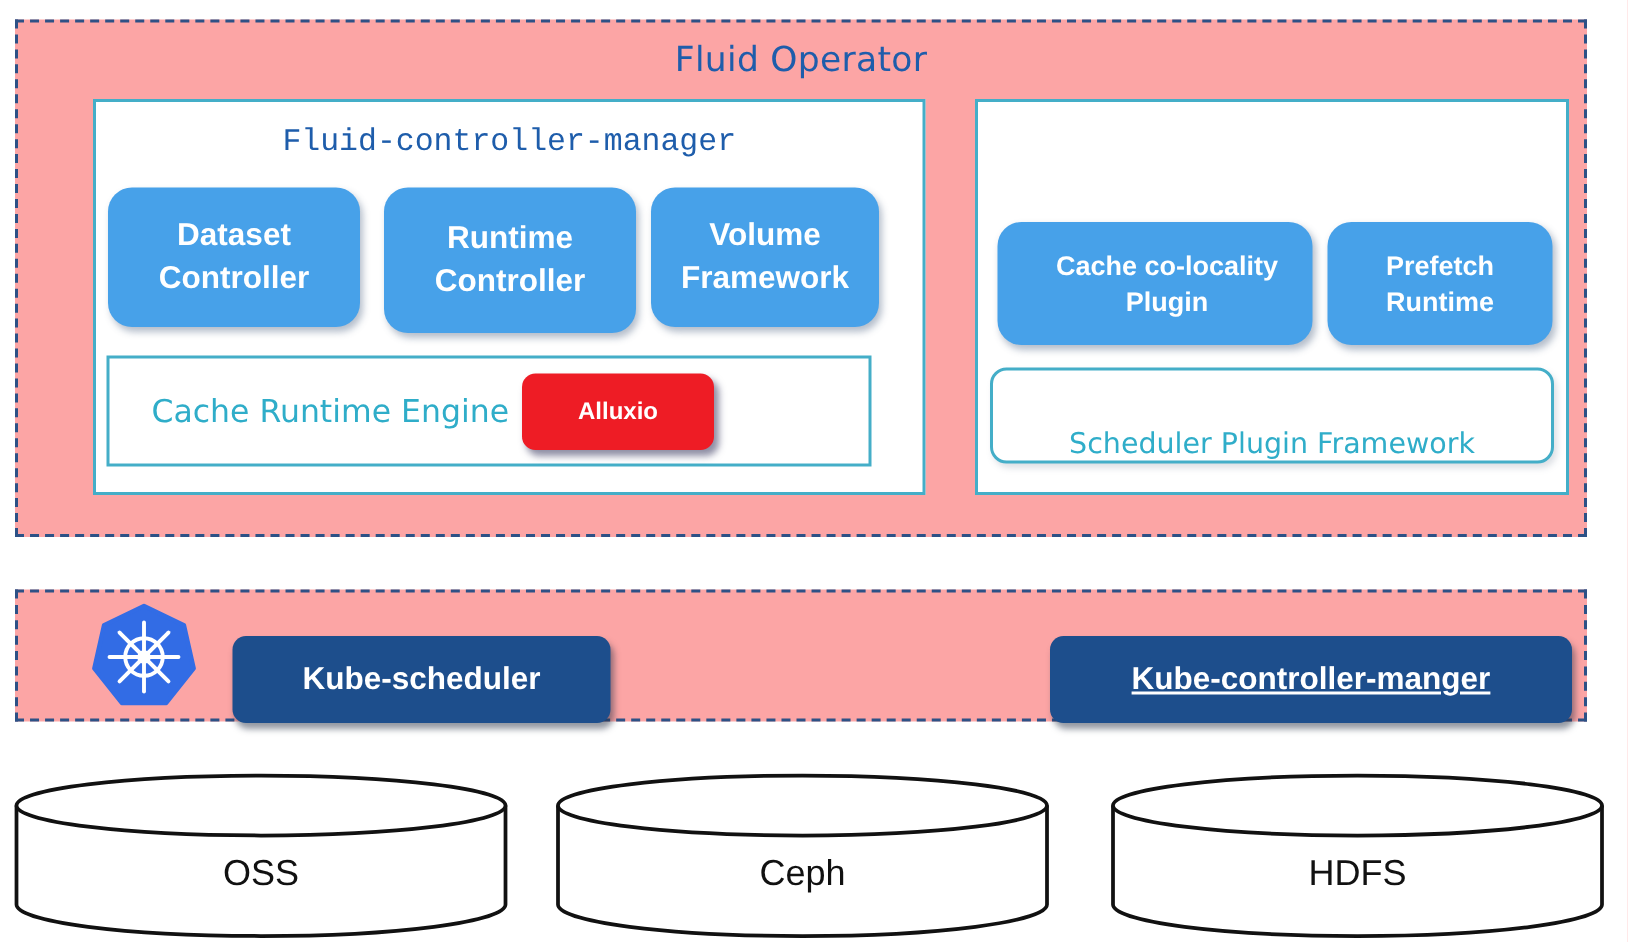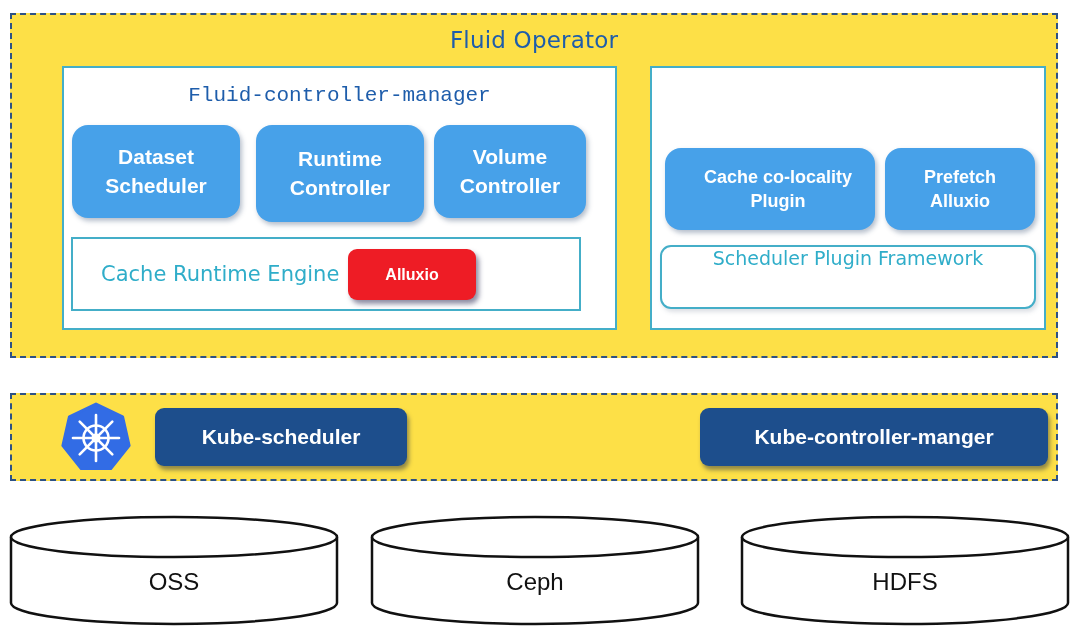--- a/index.html
+++ b/index.html
@@ -7,21 +7,21 @@
     background: #ffffff;
     font-family: "Liberation Sans", sans-serif;
     width: 1085px; height: 628px;
   }
   .canvas { position: relative; width: 1085px; height: 628px; background: #ffffff; overflow: hidden; }
 
   
   .dashed-box {
     position: absolute;
     border: 2px dashed #2d5186;
-    background: #fde047;
+    background: #fca5a5;
   }
   #fluid-operator-box { left: 10px; top: 13px; width: 1048px; height: 345px; }
   #k8s-box            { left: 10px; top: 393px; width: 1048px; height: 88px; }
 
   .fo-title {
     position: absolute; top: 12px; left: 0; width: 100%;
     text-align: center;
     font-family: "DejaVu Sans", sans-serif;
     font-size: 23px; color: #1e5dab; letter-spacing: 0.2px;
   }
@@ -73,37 +73,37 @@
     background: #ee1c25; border-radius: 9px;
     box-shadow: 3px 4px 5px rgba(50,50,90,0.55);
     display: flex; align-items: center; justify-content: center;
     color: #ffffff; font-weight: bold; font-size: 16px;
   }
 
   
   #spf-box {
     position: absolute; left: 8px; top: 177px; width: 376px; height: 64px;
     border: 2px solid #44aec8; border-radius: 11px; background: #ffffff;
-    display: flex; align-items: flex-start; justify-content: center;
+    display: flex; align-items: flex-end; justify-content: center;
     font-family: "DejaVu Sans", sans-serif;
     font-size: 19px; color: #2fadc9;
     box-shadow: 2px 3px 4px rgba(120,130,150,0.25);
   }
 
   
   .kube-btn {
-    position: absolute; top: 13px; height: 58px;
+    position: absolute; top: 29px; height: 58px;
     background: #1d4e8c; border-radius: 9px;
     box-shadow: 2px 4px 4px rgba(40,50,70,0.5);
     display: flex; align-items: center; justify-content: center;
     color: #ffffff; font-weight: bold; font-size: 21px;
   }
   #kube-scheduler-btn { left: 143px; width: 252px; }
   #kube-apiserver-btn { left: 415px; width: 248px; }
-  #kube-cm-btn        { left: 688px; width: 348px; }
+  #kube-cm-btn        { left: 688px; width: 348px; text-decoration: underline; }
   #k8s-logo { position: absolute; left: 48px; top: 7px; }
 
   
   .cylinder { position: absolute; top: 514px; }
   #cyl-oss  { left: 8px; }
   #cyl-ceph { left: 369px; }
   #cyl-hdfs { left: 739px; }
   .cyl-text {
     font-family: "Liberation Sans", sans-serif;
     font-size: 24px; fill: #111111;
@@ -115,48 +115,48 @@
 <div class="canvas">
 
   <div class="dashed-box" id="fluid-operator-box">
     <div class="fo-title">Fluid Operator</div>
 
     <div class="teal-box" id="fcm-box">
       <div class="sub-title">Fluid-controller-manager</div>
 
       <div class="blue-btn ctrl-btn" id="dataset-btn">
         <span>Dataset
-Scheduler</span>
+Controller</span>
       </div>
       <div class="blue-btn ctrl-btn" id="runtime-btn">
         <span>Runtime
 Controller</span>
       </div>
       <div class="blue-btn ctrl-btn" id="volume-btn">
         <span>Volume
-Controller</span>
+Framework</span>
       </div>
 
       <div id="cre-box">
         <div id="cre-label">Cache Runtime Engine</div>
         <div id="alluxio-btn">
           <span>Alluxio</span>
         </div>
       </div>
     </div>
 
     <div class="teal-box" id="fs-box">
 
       <div class="blue-btn plugin-btn" id="ccl-btn">
         <span>Cache co-locality
 Plugin</span>
       </div>
       <div class="blue-btn plugin-btn" id="prefetch-btn">
         <span>Prefetch
-Alluxio</span>
+Runtime</span>
       </div>
 
       <div id="spf-box">
         <span>Scheduler Plugin Framework</span>
       </div>
     </div>
   </div>
 
   <div class="dashed-box" id="k8s-box">
     <svg id="k8s-logo" width="72" height="72" viewBox="0 0 72 72">

